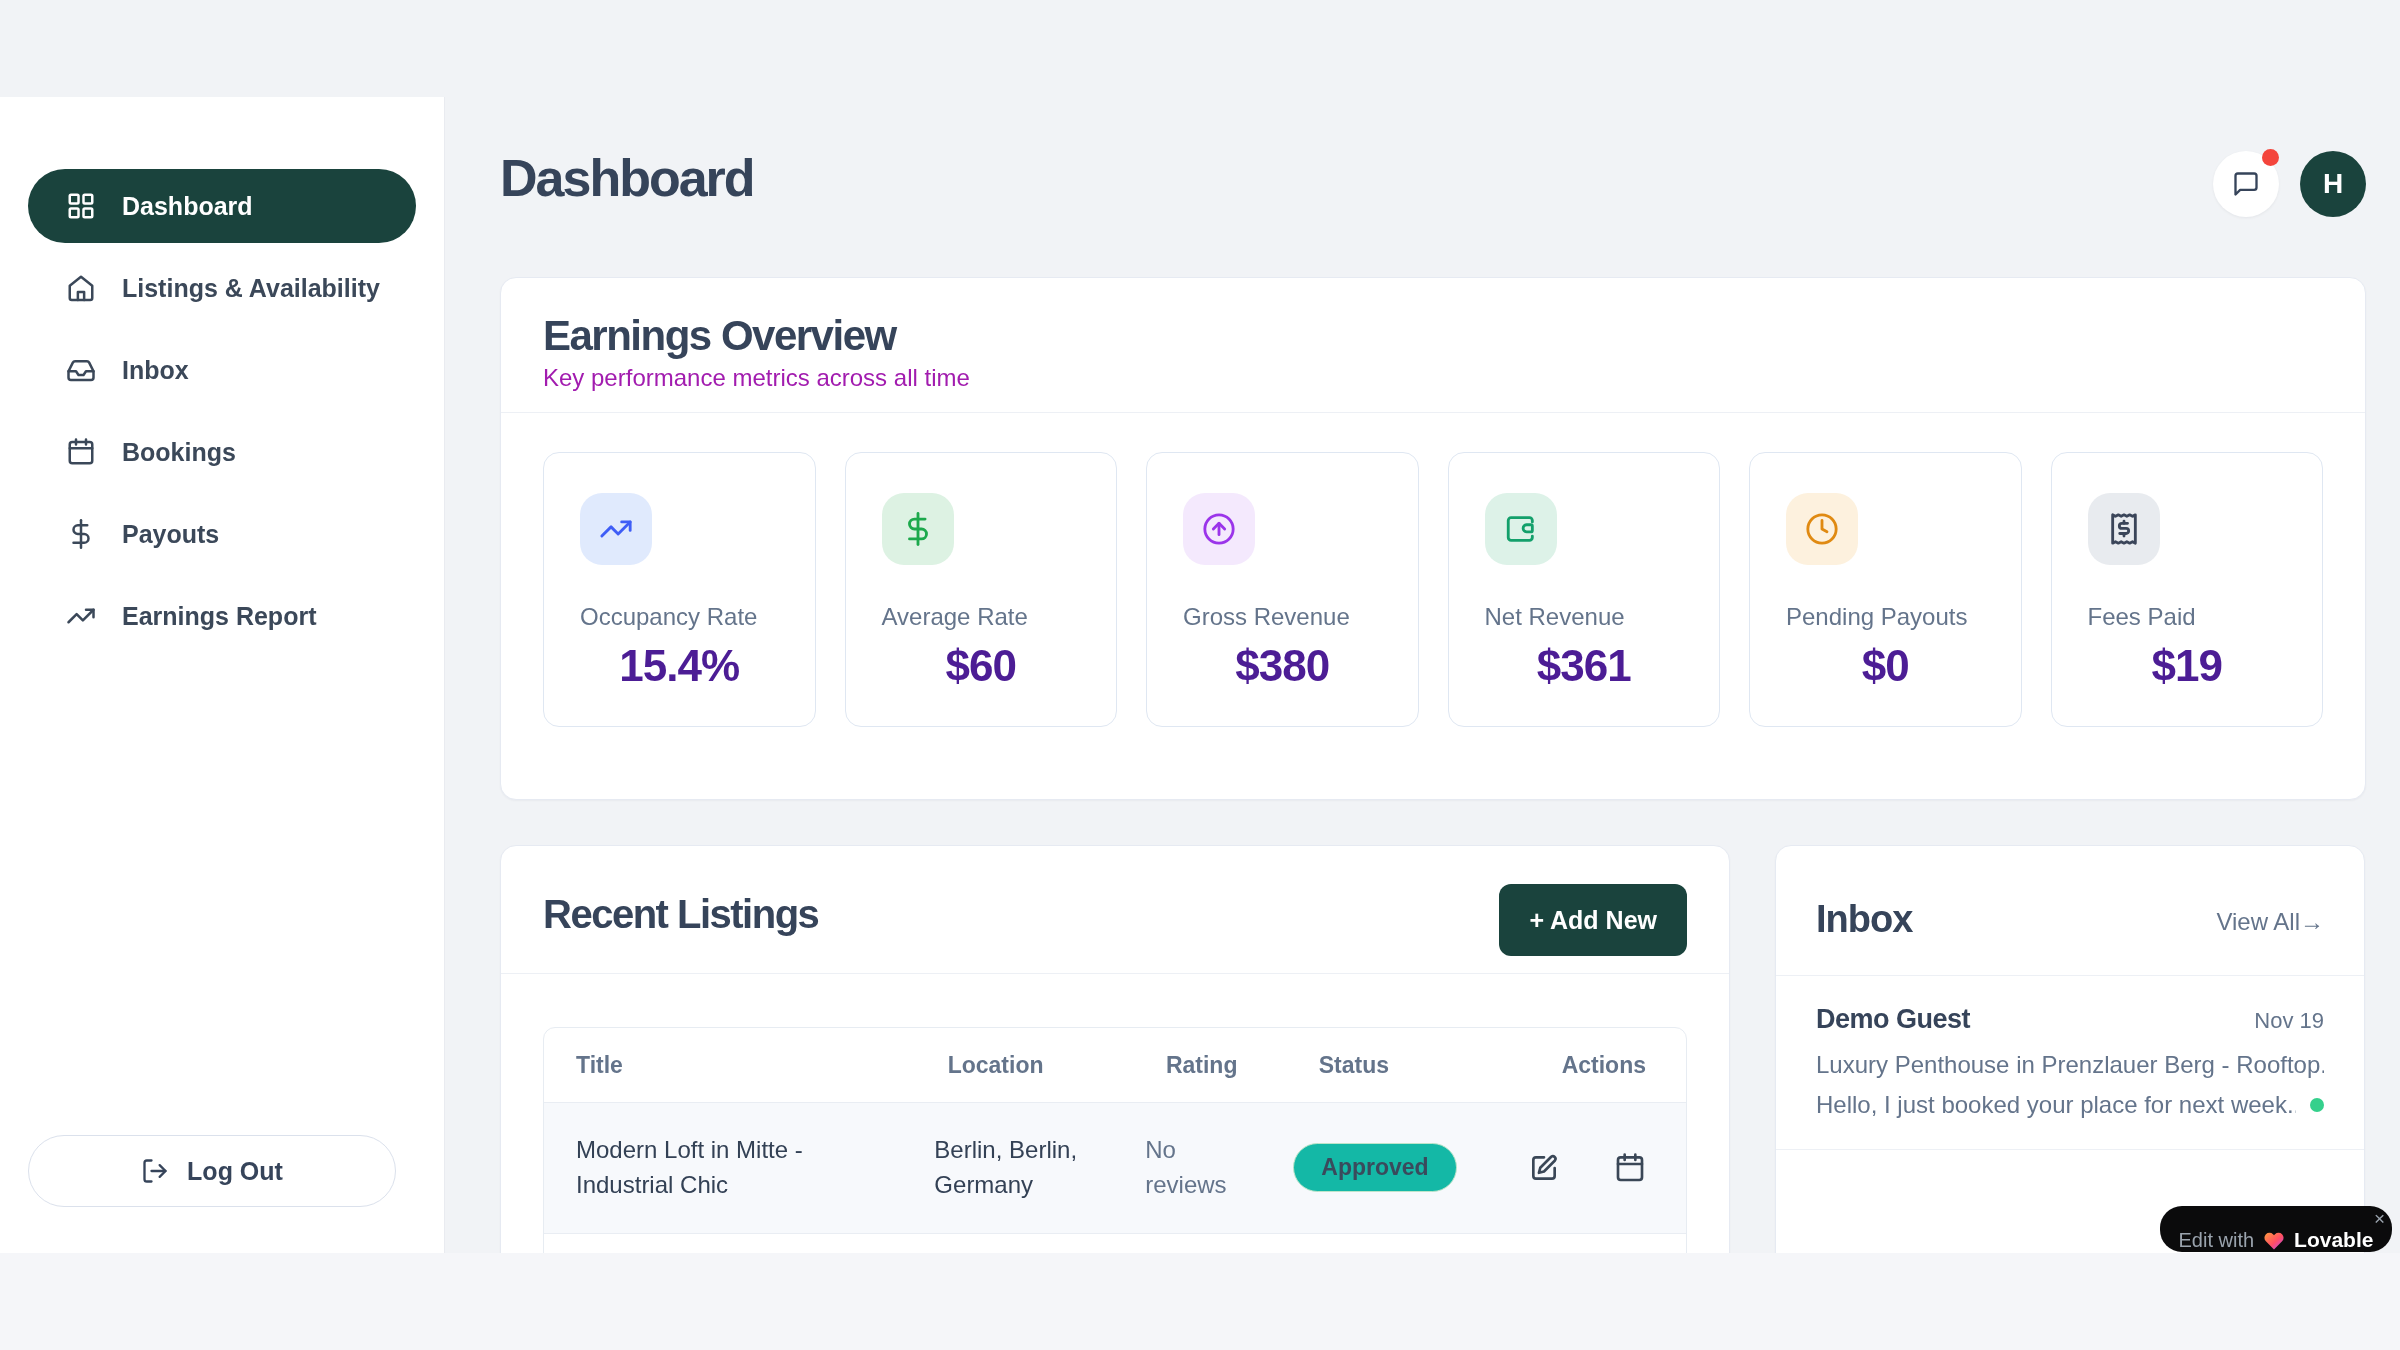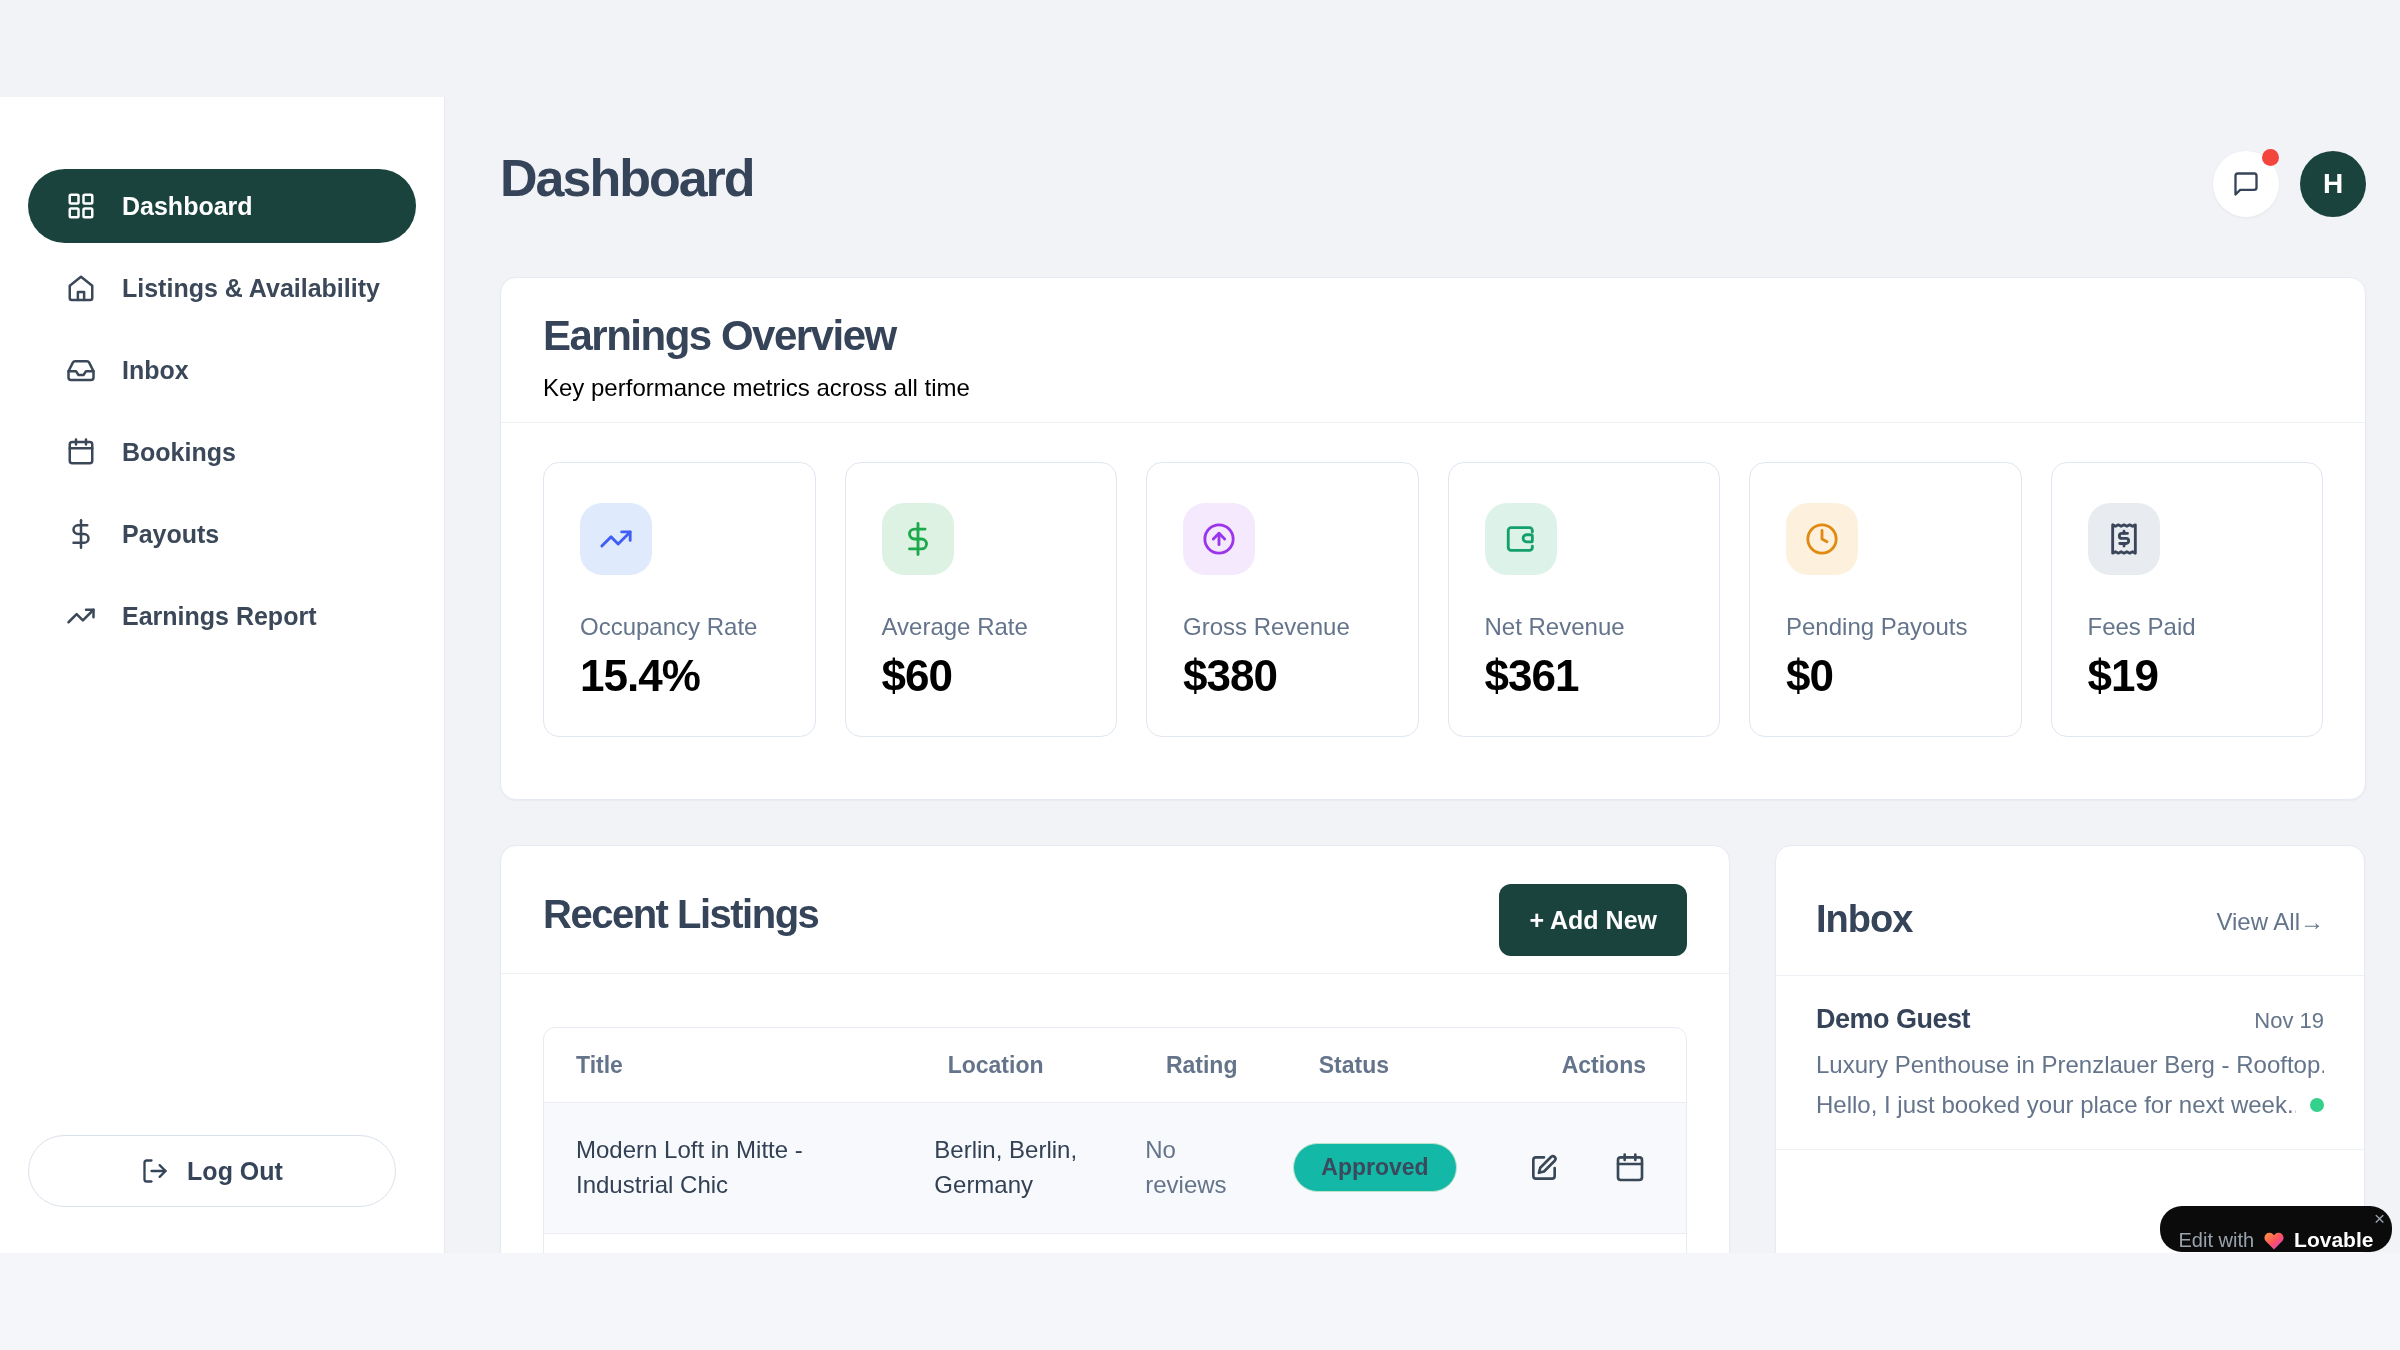--- a/index.html
+++ b/index.html
@@ -27,27 +27,27 @@
   .avatar { width:66px; height:66px; border-radius:50%; background:#1A433D; color:#FFFFFF; display:flex; align-items:center; justify-content:center; font-size:28px; font-weight:700; cursor:pointer; }
 
   
   .card { position:absolute; background:#FFFFFF; border:1px solid #E6EAF2; border-radius:16px; box-shadow:0 1px 2px rgba(16,24,40,.04); }
   .card-divider { height:1px; background:#EDF0F5; }
 
   
   .earnings-card { left:500px; top:277px; width:1866px; height:523px; }
   .earnings-head { padding:34px 42px 0 42px; }
   .card-title { font-size:42px; font-weight:900; letter-spacing:-1.5px; color:#36445A; }
-  .card-subtitle { margin-top:14px; font-size:24px; color:#000000; }
+  .card-subtitle { margin-top:4px; font-size:24px; color:#a21caf; }
   .earnings-card .card-divider { margin-top:20px; }
   .metrics-row { display:flex; gap:29px; margin:39px 42px 0 42px; }
   .metric-card { flex:1; height:275px; border:1.5px solid #DFE7F2; border-radius:16px; padding:40px 36px; background:#FFFFFF; }
   .metric-tile { width:72px; height:72px; border-radius:22px; display:flex; align-items:center; justify-content:center; }
   .metric-label { margin-top:38px; font-size:24px; color:#64748B; }
-  .metric-value { margin-top:10px; font-size:44px; font-weight:800; letter-spacing:-1px; color:#000000; }
+  .metric-value { margin-top:10px; font-size:44px; font-weight:800; letter-spacing:-1px; color:#4c1d95;text-align:center; }
 
   
   .listings-card { left:500px; top:845px; width:1230px; height:600px; }
   .listings-head { position:relative; padding:46px 42px 0 42px; }
   .add-btn { position:absolute; right:42px; top:38px; height:72px; padding:0 30px; background:#1A433D; color:#FFFFFF; border:none; border-radius:12px; font-size:25px; font-weight:700; font-family:inherit; cursor:pointer; }
   .listings-card .card-divider { margin-top:36px; }
   .table-wrap { margin:53px 42px 0 42px; border:1.5px solid #E7ECF2; border-radius:12px; overflow:hidden; }
   .t-row { display:flex; align-items:center; }
   .t-head { height:74px; color:#64748B; font-size:23px; font-weight:600; }
   .t-cell { padding-left:32px; }

